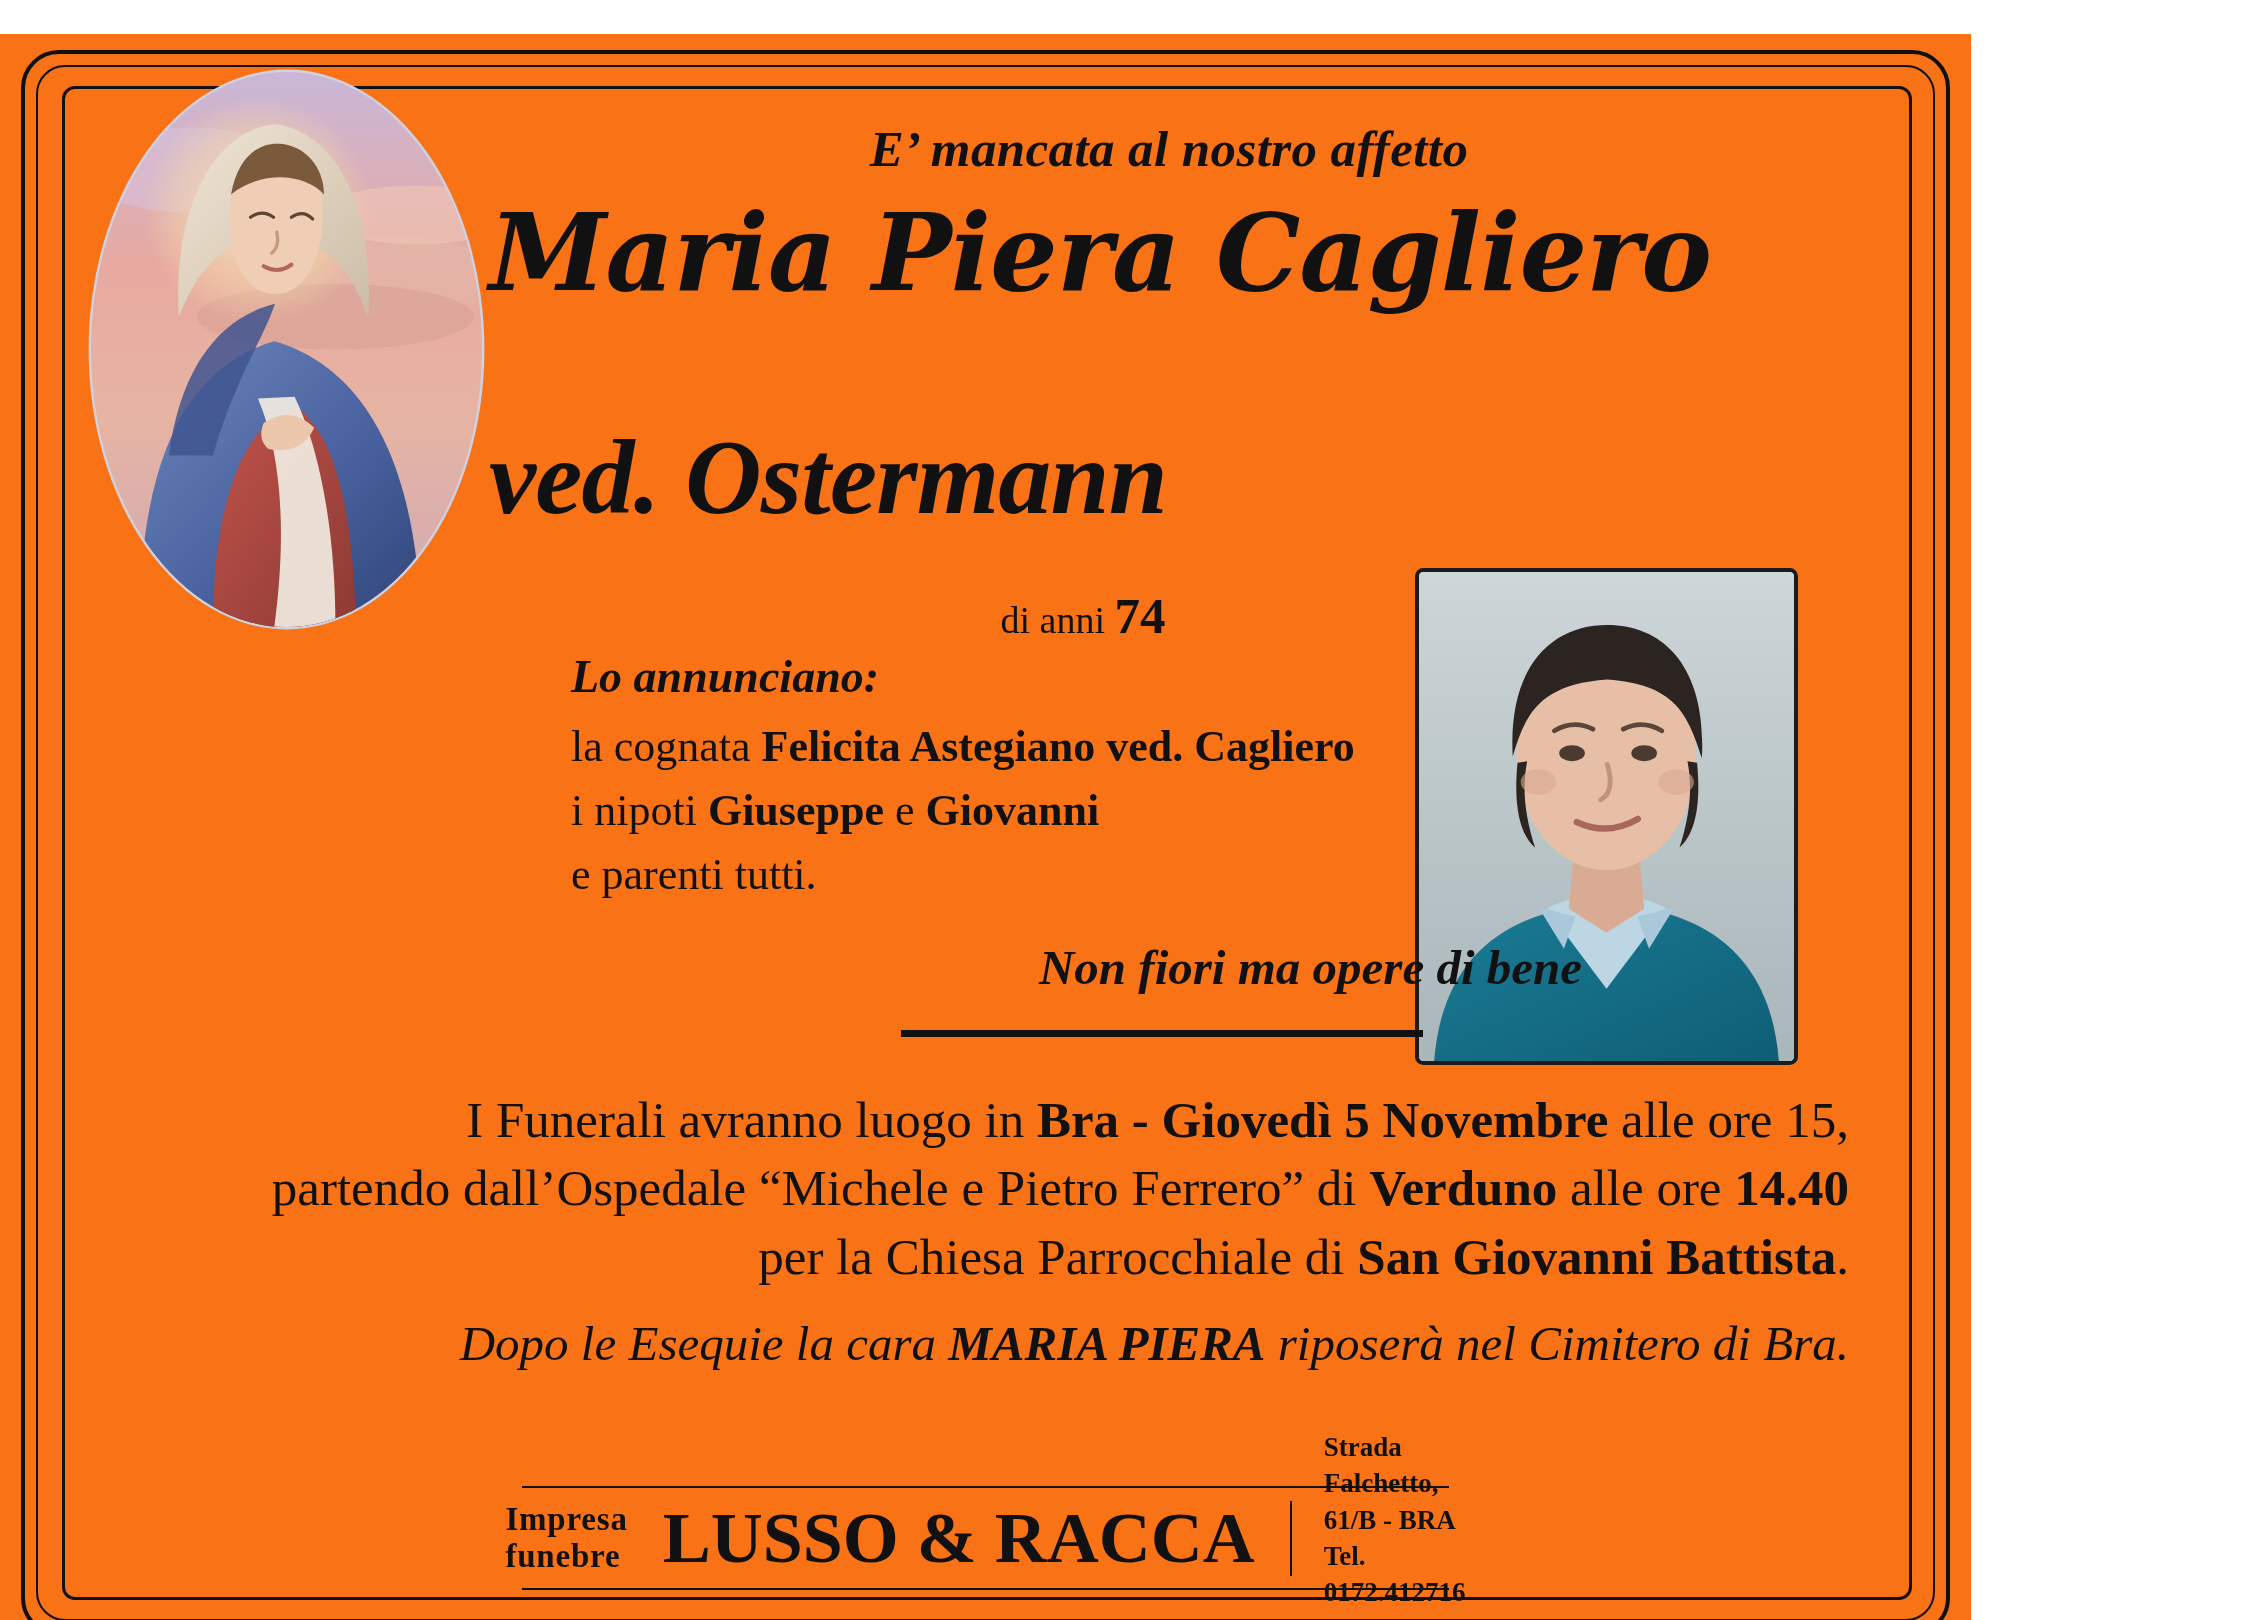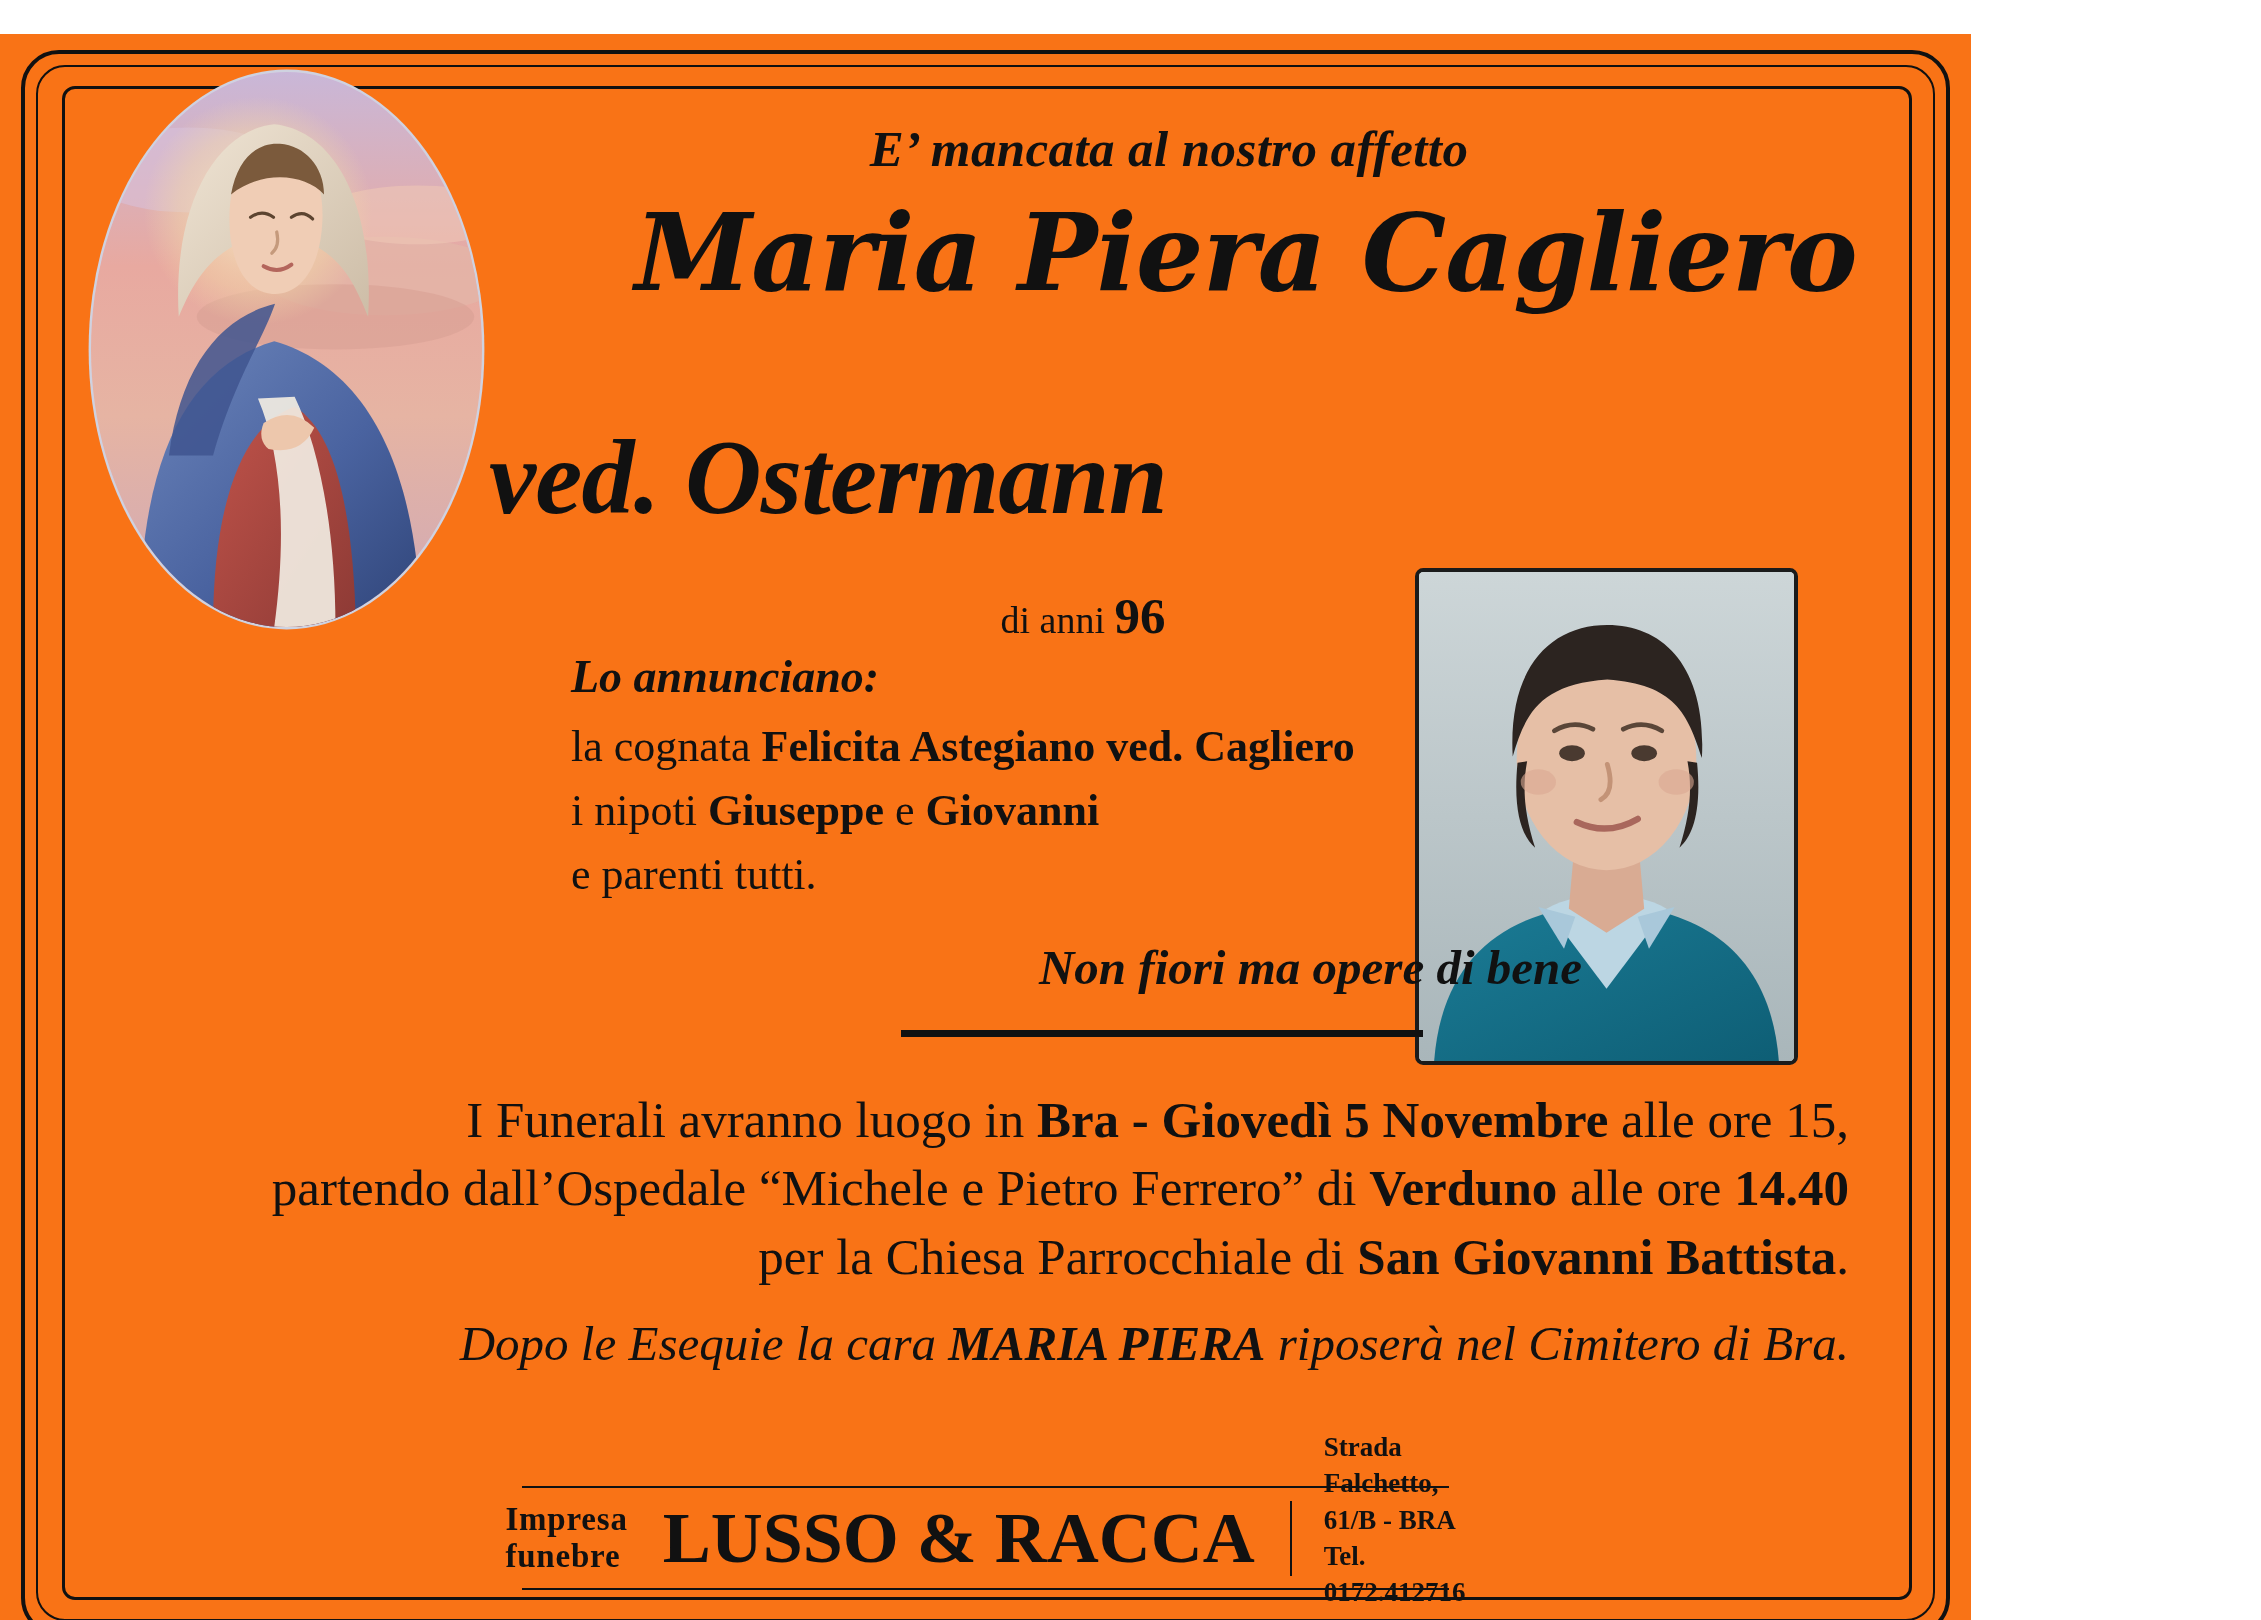--- a/index.html
+++ b/index.html
@@ -95,21 +95,21 @@
     font-style: italic;
     font-weight: 700;
     font-size: 51px;
     letter-spacing: 0.4px;
   }
   .name1 {
     position: absolute;
     left: 489px;
     right: 114px;
     top: 163px;
-    text-align: right;
+    text-align: left;
     font-style: italic;
     font-weight: 700;
     font-size: 106px;
     line-height: 1.06;
     letter-spacing: -0.8px;
     font-family: "DejaVu Serif", serif;
   }
   .name2 {
     position: absolute;
     left: 489px;
@@ -301,21 +301,21 @@
       <path d="M212 430 q34 -22 62 6 q-16 34 -56 26 q-14 -12 -6 -32 Z" fill="#edc7ac"></path>
     </svg>
   </div>
 
   <div class="line-intro">E’ mancata al nostro affetto</div>
   <div class="name1">Maria Piera Cagliero</div>
   <div class="name2">ved. Ostermann</div>
 
   <div class="age">
     <span>di anni</span>
-    <b>96</b>
+    <b>74</b>
   </div>
 
   <div class="photo">
     <svg viewBox="0 0 470 610" preserveAspectRatio="xMidYMid slice" aria-hidden="true">
       <defs>
         <linearGradient id="bg2" x1="0" y1="0" x2="0" y2="1">
           <stop offset="0%" stop-color="#cdd6d8"></stop>
           <stop offset="100%" stop-color="#a9b6ba"></stop>
         </linearGradient>
         <linearGradient id="sweater" x1="0" y1="0" x2="1" y2="1">

